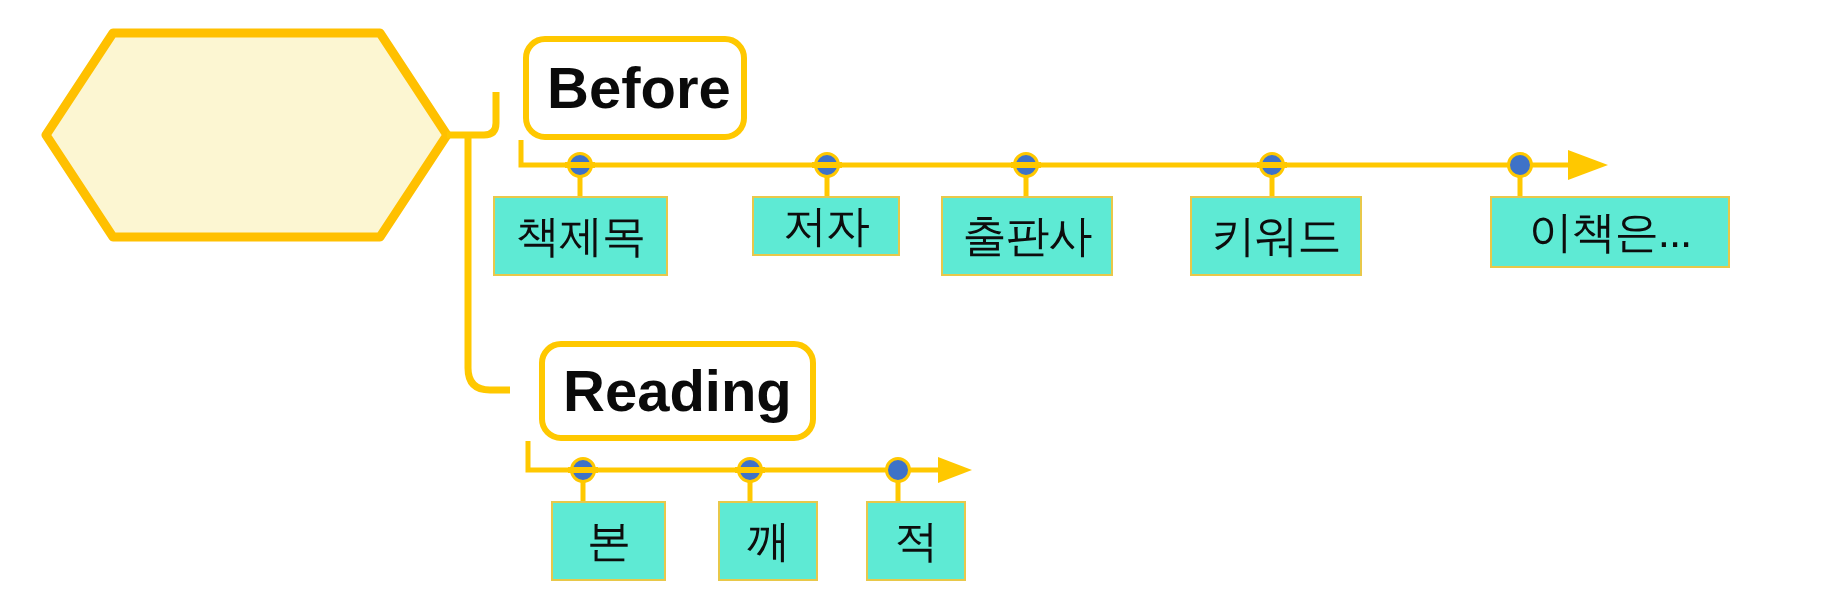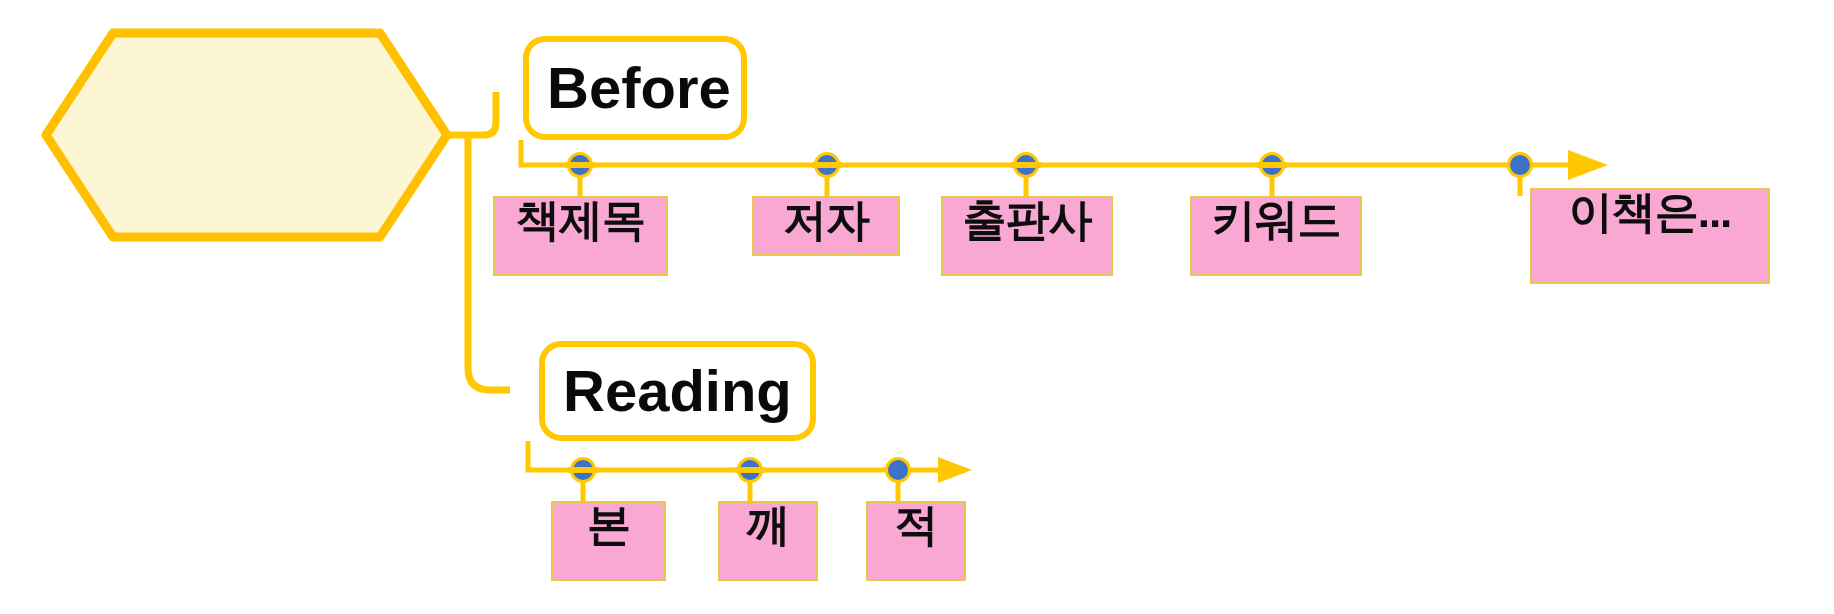--- a/index.html
+++ b/index.html
@@ -79,27 +79,28 @@
     width: 277px;
     height: 100px;
     font-size: 58px;
     padding-left: 18px;
     margin-left: 36px;
   }
 
   
   .item-box {
     position: absolute;
-    background: #f9a8d4;
+    background: #5eead4;
     border: 2px solid #E8C84A;
     box-sizing: border-box;
     display: flex;
+    align-items: center;
     justify-content: center;
     color: #0d0d0d;
-    font-weight: bold;
+    font-weight: normal;
     font-size: 44px;
     line-height: 1;
     letter-spacing: -1px;
     white-space: nowrap;
   }
 
   
   .marker {
     position: absolute;
     width: 26px;
@@ -172,21 +173,21 @@
   </div>
   <div class="item-box" style="left:752px; top:196px; width:148px; height:60px;">
     <span>저자</span>
   </div>
   <div class="item-box" style="left:941px; top:196px; width:172px; height:80px;">
     <span>출판사</span>
   </div>
   <div class="item-box" style="left:1190px; top:196px; width:172px; height:80px;">
     <span>키워드</span>
   </div>
-  <div class="item-box" style="left:1490px; top:188px; width:240px; height:96px;margin-left:40px;">
+  <div class="item-box" style="left:1490px; top:196px; width:240px; height:72px;">
     <span>이책은...</span>
   </div>
 
   <div class="branch-pill" id="branch-reading">
     <span>Reading</span>
   </div>
 
   <div class="marker banded" style="left:583px; top:470px;"></div>
   <div class="marker banded" style="left:750px; top:470px;"></div>
   <div class="marker solid" style="left:898px; top:470px;"></div>

